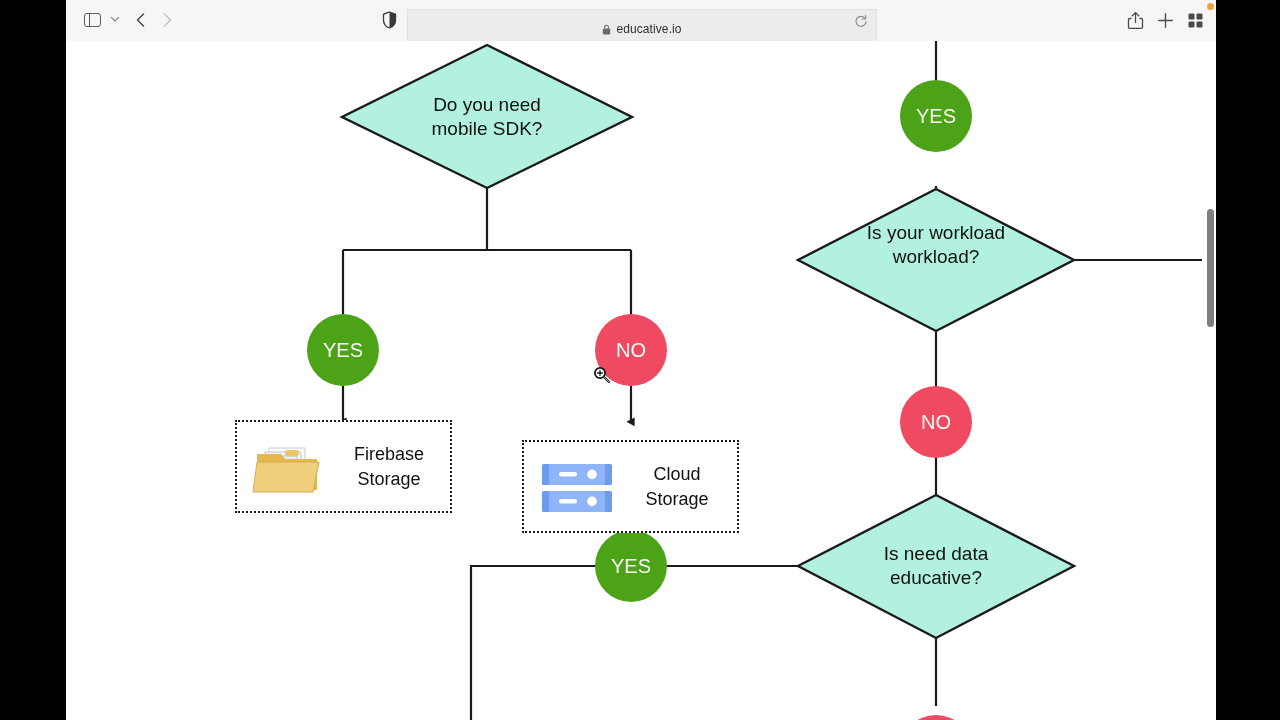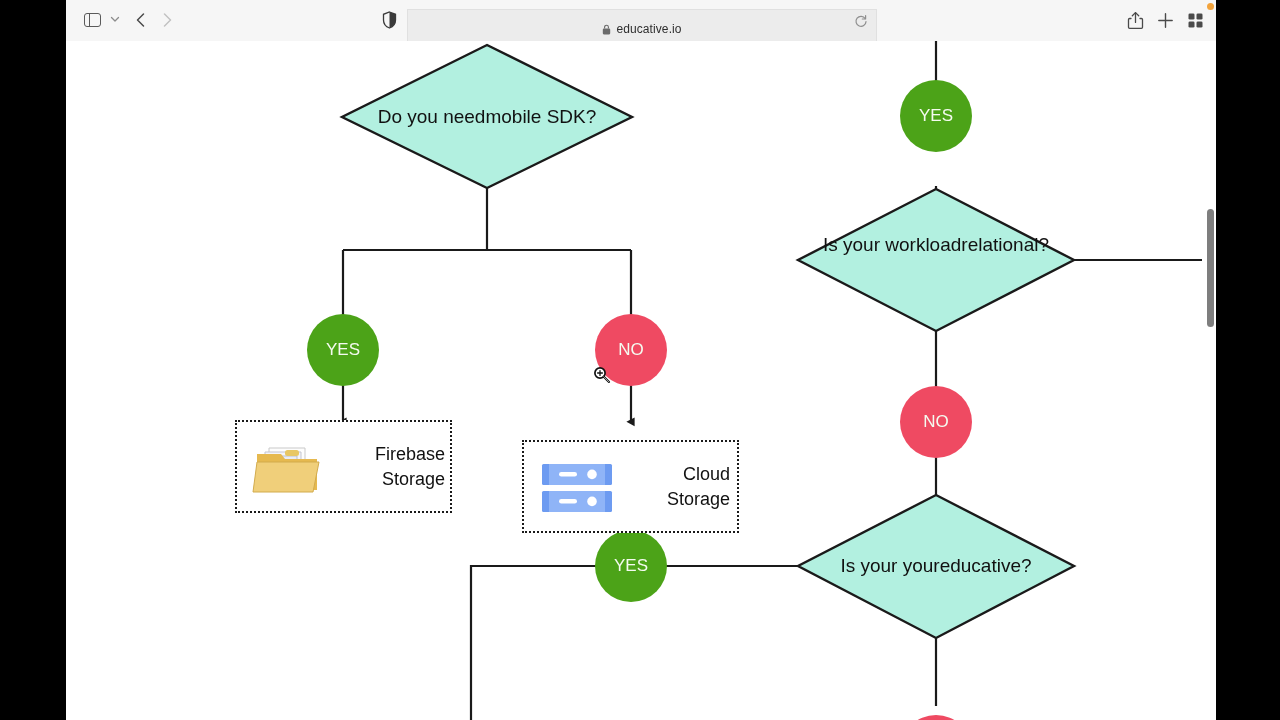--- a/index.html
+++ b/index.html
@@ -132,46 +132,46 @@
     position: absolute;
     left: 0; top: 0;
     width: 1150px;
     height: 679px;
   }
 
   
   .node-text {
     position: absolute;
     display: flex;
-    flex-direction: row;
+    flex-direction: column;
     align-items: center;
     justify-content: center;
     text-align: center;
     pointer-events: none;
     color: #111111;
     font-size: 19px;
     line-height: 24px;
     font-family: "Liberation Sans", sans-serif;
   }
 
   .badge-text {
     position: absolute;
     display: flex;
     align-items: center;
     justify-content: center;
     color: #f4fbf0;
-    font-size: 17px;
+    font-size: 20px;
     font-family: "Liberation Sans", sans-serif;
   }
 
   .box-label {
     position: absolute;
     display: flex;
     flex-direction: column;
-    align-items: flex-end;
+    align-items: center;
     justify-content: center;
     text-align: center;
     color: #111111;
     font-size: 18px;
     line-height: 25px;
   }
 
   
   .dotted-box {
     position: absolute;
@@ -351,25 +351,25 @@
         <circle cx="870" cy="710" r="36" fill="#ef4a62"></circle>
       </svg>
 
       <div class="node-text" style="left:301px; top:46px; width:240px; height:60px;">
         <span>Do you need</span>
         <span>mobile SDK?</span>
       </div>
 
       <div class="node-text" style="left:750px; top:174px; width:240px; height:60px;">
         <span>Is your workload</span>
-        <span>relational?</span>
+        <span>workload?</span>
       </div>
 
       <div class="node-text" style="left:750px; top:495px; width:240px; height:60px;">
-        <span>Is your your</span>
+        <span>Is need data</span>
         <span>educative?</span>
       </div>
 
       <div class="badge-text" style="left:241px; top:295px; width:72px; height:28px;">YES</div>
       <div class="badge-text" style="left:529px; top:295px; width:72px; height:28px;">NO</div>
       <div class="badge-text" style="left:834px; top:61px; width:72px; height:28px;">YES</div>
       <div class="badge-text" style="left:834px; top:367px; width:72px; height:28px;">NO</div>
       <div class="badge-text" style="left:529px; top:511px; width:72px; height:28px;">YES</div>
 
       <div class="dotted-box" style="left:169px; top:379px; width:217px; height:93px;">

